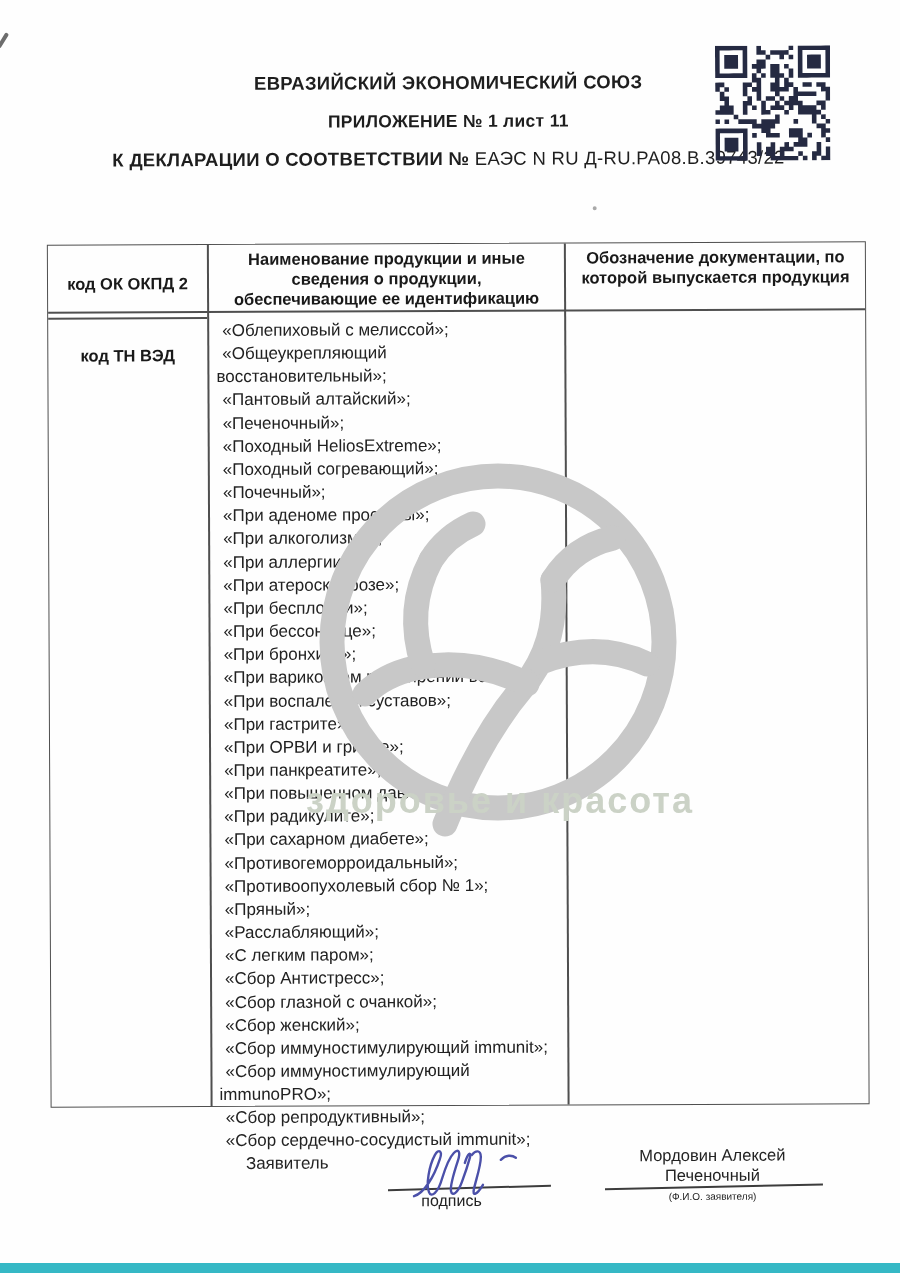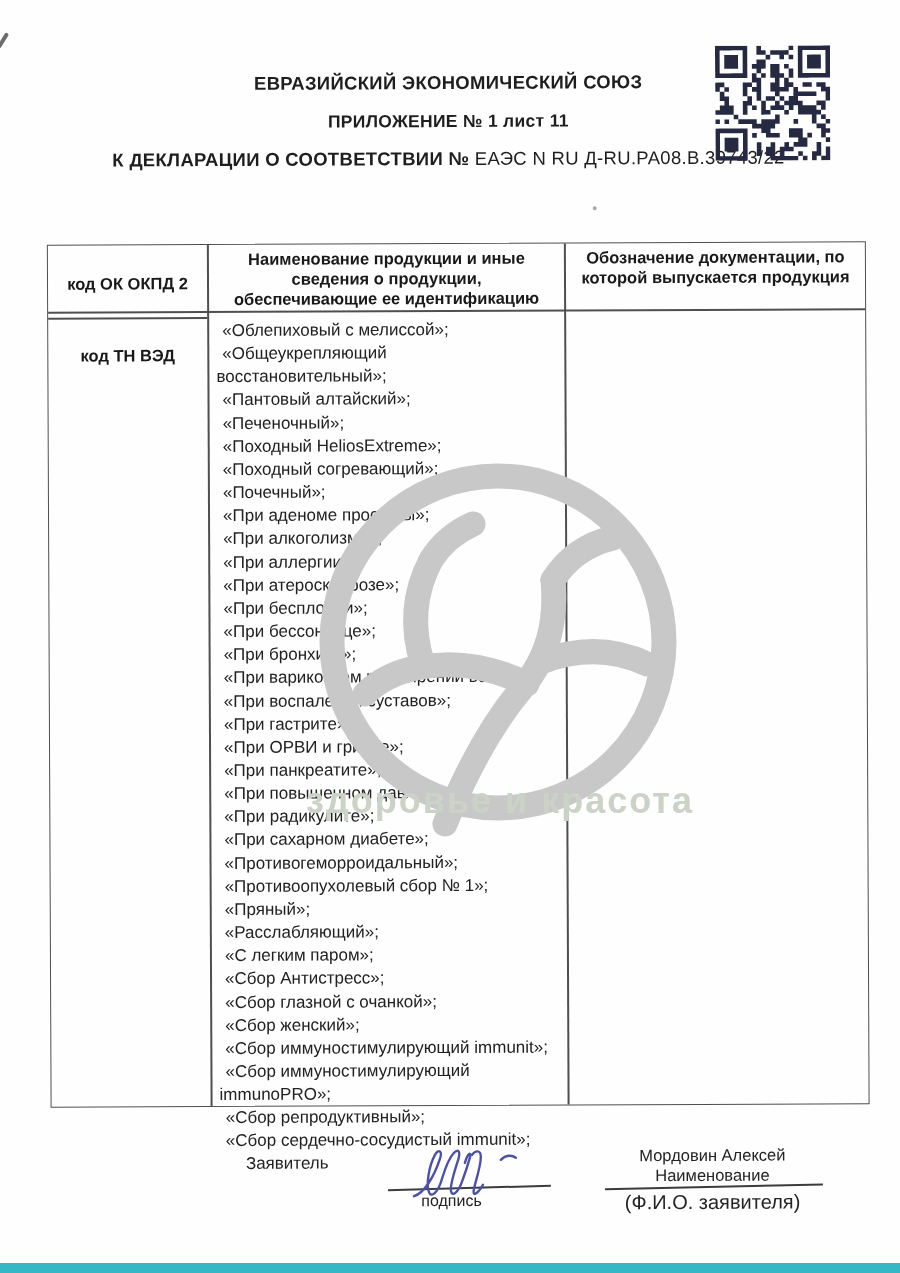--- a/index.html
+++ b/index.html
@@ -37,21 +37,21 @@
   .wm-tagline{position:absolute;left:306px;top:780px;font-size:36px;letter-spacing:2px;font-weight:bold;}
   .wm-tree{position:absolute;left:295px;top:452px;}
 
   
   .ftr-label{position:absolute;left:243px;top:1153px;font-size:17px;color:#232323;}
   .sig-svg{position:absolute;left:408px;top:1147px;z-index:3;}
   .sig-line{position:absolute;left:385px;top:1187px;width:163px;height:1.8px;background:#3c3c3c;transform:rotate(-1.3deg);}
   .sig-caption{position:absolute;left:367px;top:1192px;width:163px;text-align:center;font-size:16px;color:#232323;}
   .name-block{position:absolute;left:597px;top:1146px;width:225px;text-align:center;font-size:16.5px;line-height:20px;color:#232323;}
   .name-line{position:absolute;left:602px;top:1187px;width:218px;height:1.8px;background:#3c3c3c;transform:rotate(-1deg);}
-  .name-caption{position:absolute;left:597px;top:1192px;width:225px;text-align:center;font-size:20px;color:#232323;}
+  .name-caption{position:absolute;left:597px;top:1192px;width:225px;text-align:center;font-size:10px;color:#232323;}
 
   
   .speck1{position:absolute;left:3px;top:30px;width:4px;height:17px;background:#6d6d6d;transform:rotate(32deg);border-radius:2px;}
   .speck2{position:absolute;left:594px;top:207px;width:4px;height:4px;background:#a9a9a9;border-radius:50%;}
   .bottom-bar{position:absolute;left:0;bottom:0;width:100%;height:10px;z-index:6;}
 </style>
 </head>
 <body>
 
 <div class="page">
@@ -146,21 +146,21 @@
         <g fill="none" stroke-width="2.4" stroke-linecap="round" stroke="#4b50a9">
           <path d="M3 49 C13 46 23 30 29 12 C32 4 28 1 24 8 C18 19 15 38 18 45 C20 51 27 46 31 32 C35 19 39 10 43 6 C48 1 50 5 47 14 C43 26 39 38 40 44 C41 50 47 46 51 35 C54 27 57 18 59 11 C61 4 57 6 54 16"></path>
           <path d="M61 8 C65 3 70 3 70 10 C70 19 65 33 63 42 C61 50 66 48 72 38"></path>
           <path d="M90 13 C95 8 101 8 105 11"></path>
         </g>
       </svg>
       <div class="sig-line"></div>
       <div class="sig-caption">подпись</div>
       <div class="name-block">
         <div>Мордовин Алексей</div>
-        <div>Наименование</div>
+        <div>Печеночный</div>
       </div>
       <div class="name-line"></div>
       <div class="name-caption">(Ф.И.О. заявителя)</div>
     </div>
 
   </div>
 
   <div class="bottom-bar" style="background: rgb(53, 184, 197);"></div>
 </div>
 

